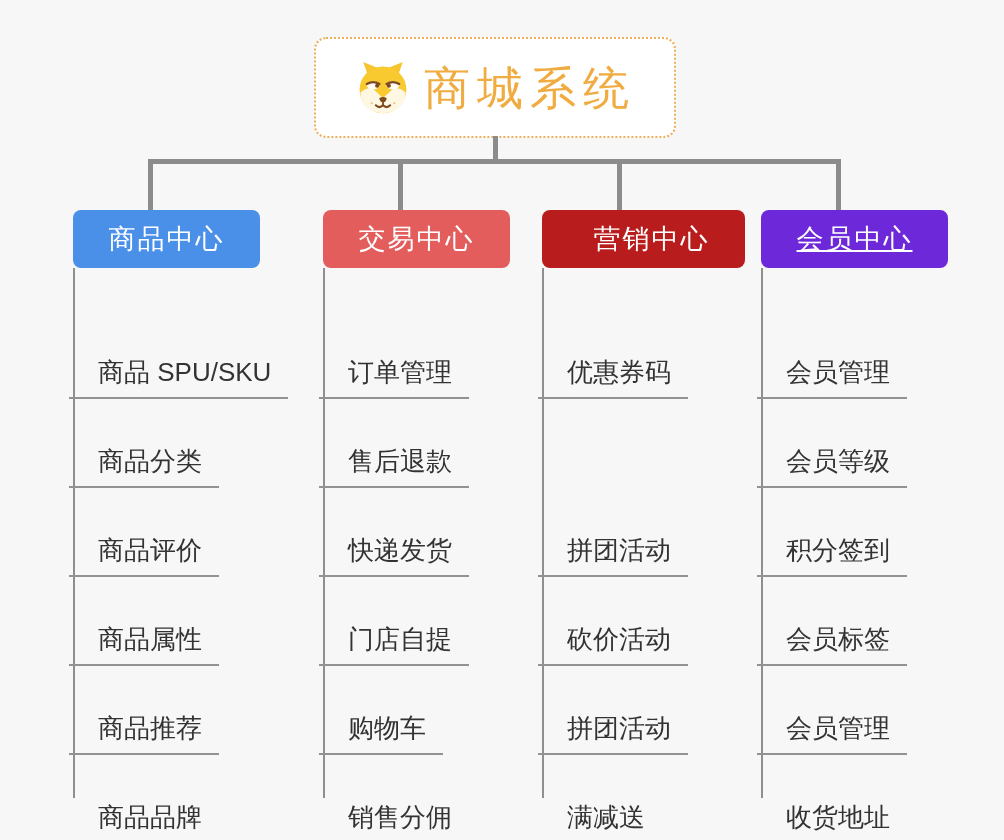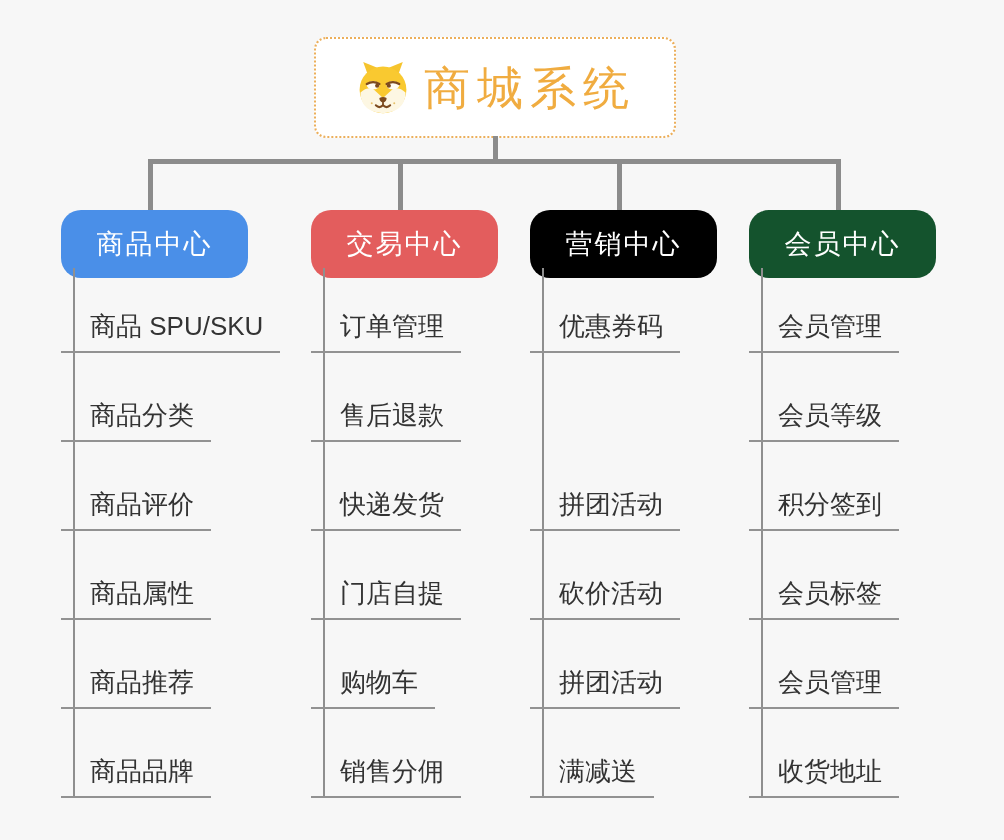--- a/index.html
+++ b/index.html
@@ -37,45 +37,46 @@
   
   .conn{position:absolute;background:#8c8c8c;}
   .stem {left:493px;top:136px;width:5px;height:26px;}
   .bus  {left:148px;top:159px;width:693px;height:5px;}
   .drop {top:159px;width:5px;height:52px;}
   .drop0{left:148px;} .drop1{left:398px;} .drop2{left:617px;} .drop3{left:836px;}
   
   .branch{position:absolute;top:210px;width:250px;height:600px;}
   .col0{left:57px;} .col1{left:307px;} .col2{left:526px;} .col3{left:745px;}
   .branch-box{
-    position:absolute;left:4px;top:0;
-    width:187px;height:68px;
-    border-radius:20px;
+    position:absolute;left:16px;top:0;
+    width:187px;height:58px;
+    border-radius:8px;
     color:#ffffff;
     font-size:27px;
     letter-spacing:2px;
     display:flex;align-items:center;justify-content:center;
     white-space:nowrap;
     cursor:default;
   }
   .trunk{
     position:absolute;left:16px;top:58px;
     width:2px;height:530px;
     background:#8f8f8f;
   }
   .leaf{
-    position:absolute;left:4px;
+    position:absolute;left:12px;
     display:inline-block;
     padding:0 17px 8px 29px;
     border-bottom:2px solid #929292;
     font-size:26px;
     line-height:34px;
     color:#333333;
     white-space:nowrap;
     cursor:default;
+    margin-top:46px;
   }
   .row0{top:99px;} .row1{top:188px;} .row2{top:277px;}
   .row3{top:366px;} .row4{top:455px;} .row5{top:544px;}
 </style>
 </head>
 <body>
 
 <div class="canvas">
 
   <div class="root-node">
@@ -124,31 +125,31 @@
     <div class="trunk"></div>
     <div class="leaf row0">订单管理</div>
     <div class="leaf row1">售后退款</div>
     <div class="leaf row2">快递发货</div>
     <div class="leaf row3">门店自提</div>
     <div class="leaf row4">购物车</div>
     <div class="leaf row5">销售分佣</div>
   </div>
 
   <div class="branch col2">
-    <div class="branch-box" style="background-color: #000000;">营销中心</div>
+    <div class="branch-box" style="background-color: #b91c1c; padding-left: 16px;">营销中心</div>
     <div class="trunk"></div>
     <div class="leaf row0">优惠券码</div>
     <div class="leaf row2">拼团活动</div>
     <div class="leaf row3">砍价活动</div>
     <div class="leaf row4">拼团活动</div>
     <div class="leaf row5">满减送</div>
   </div>
 
   <div class="branch col3">
-    <div class="branch-box" style="background-color: #14532d;">会员中心</div>
+    <div class="branch-box" style="background-color: #6d28d9; text-decoration: underline;">会员中心</div>
     <div class="trunk"></div>
     <div class="leaf row0">会员管理</div>
     <div class="leaf row1">会员等级</div>
     <div class="leaf row2">积分签到</div>
     <div class="leaf row3">会员标签</div>
     <div class="leaf row4">会员管理</div>
     <div class="leaf row5">收货地址</div>
   </div>
 
 </div>

